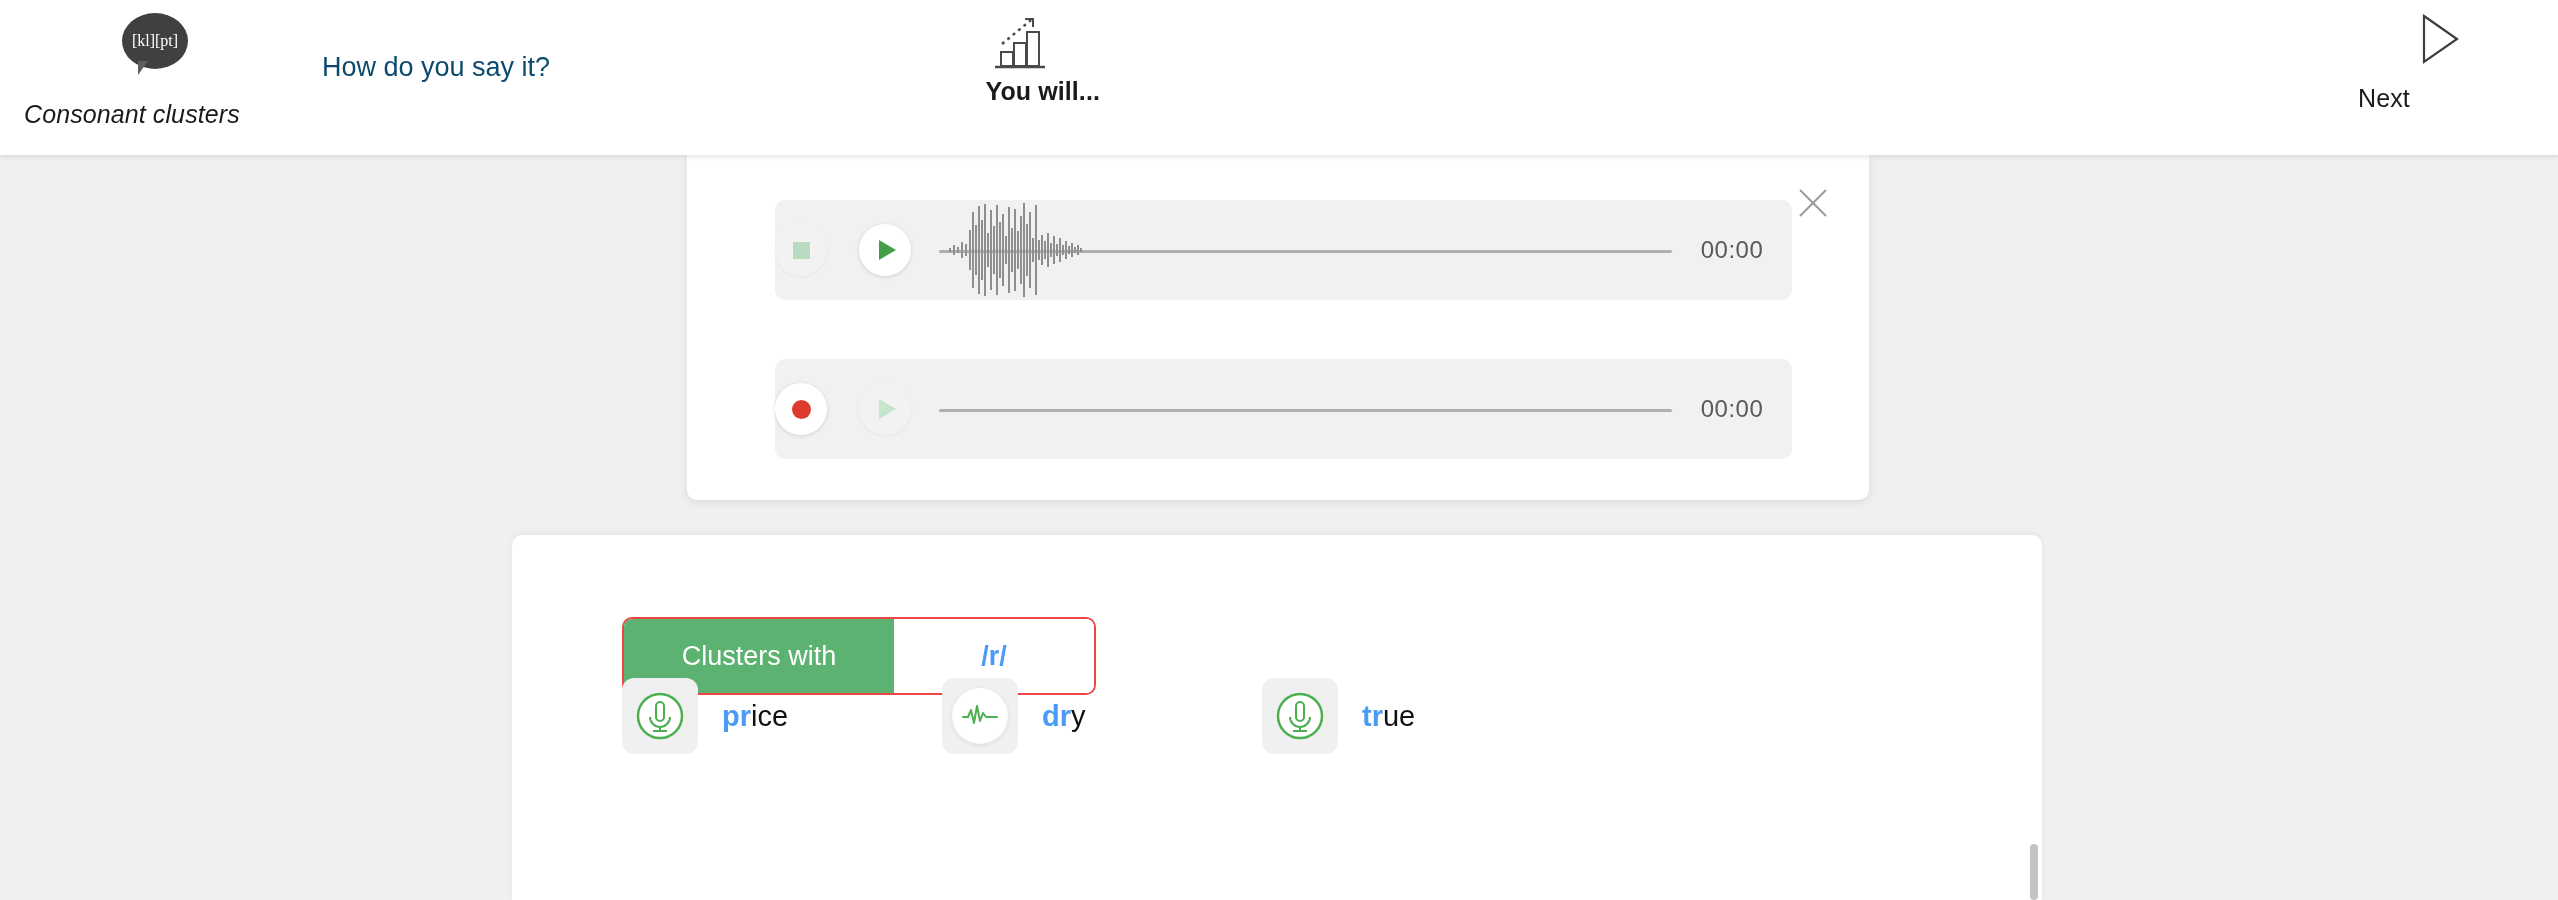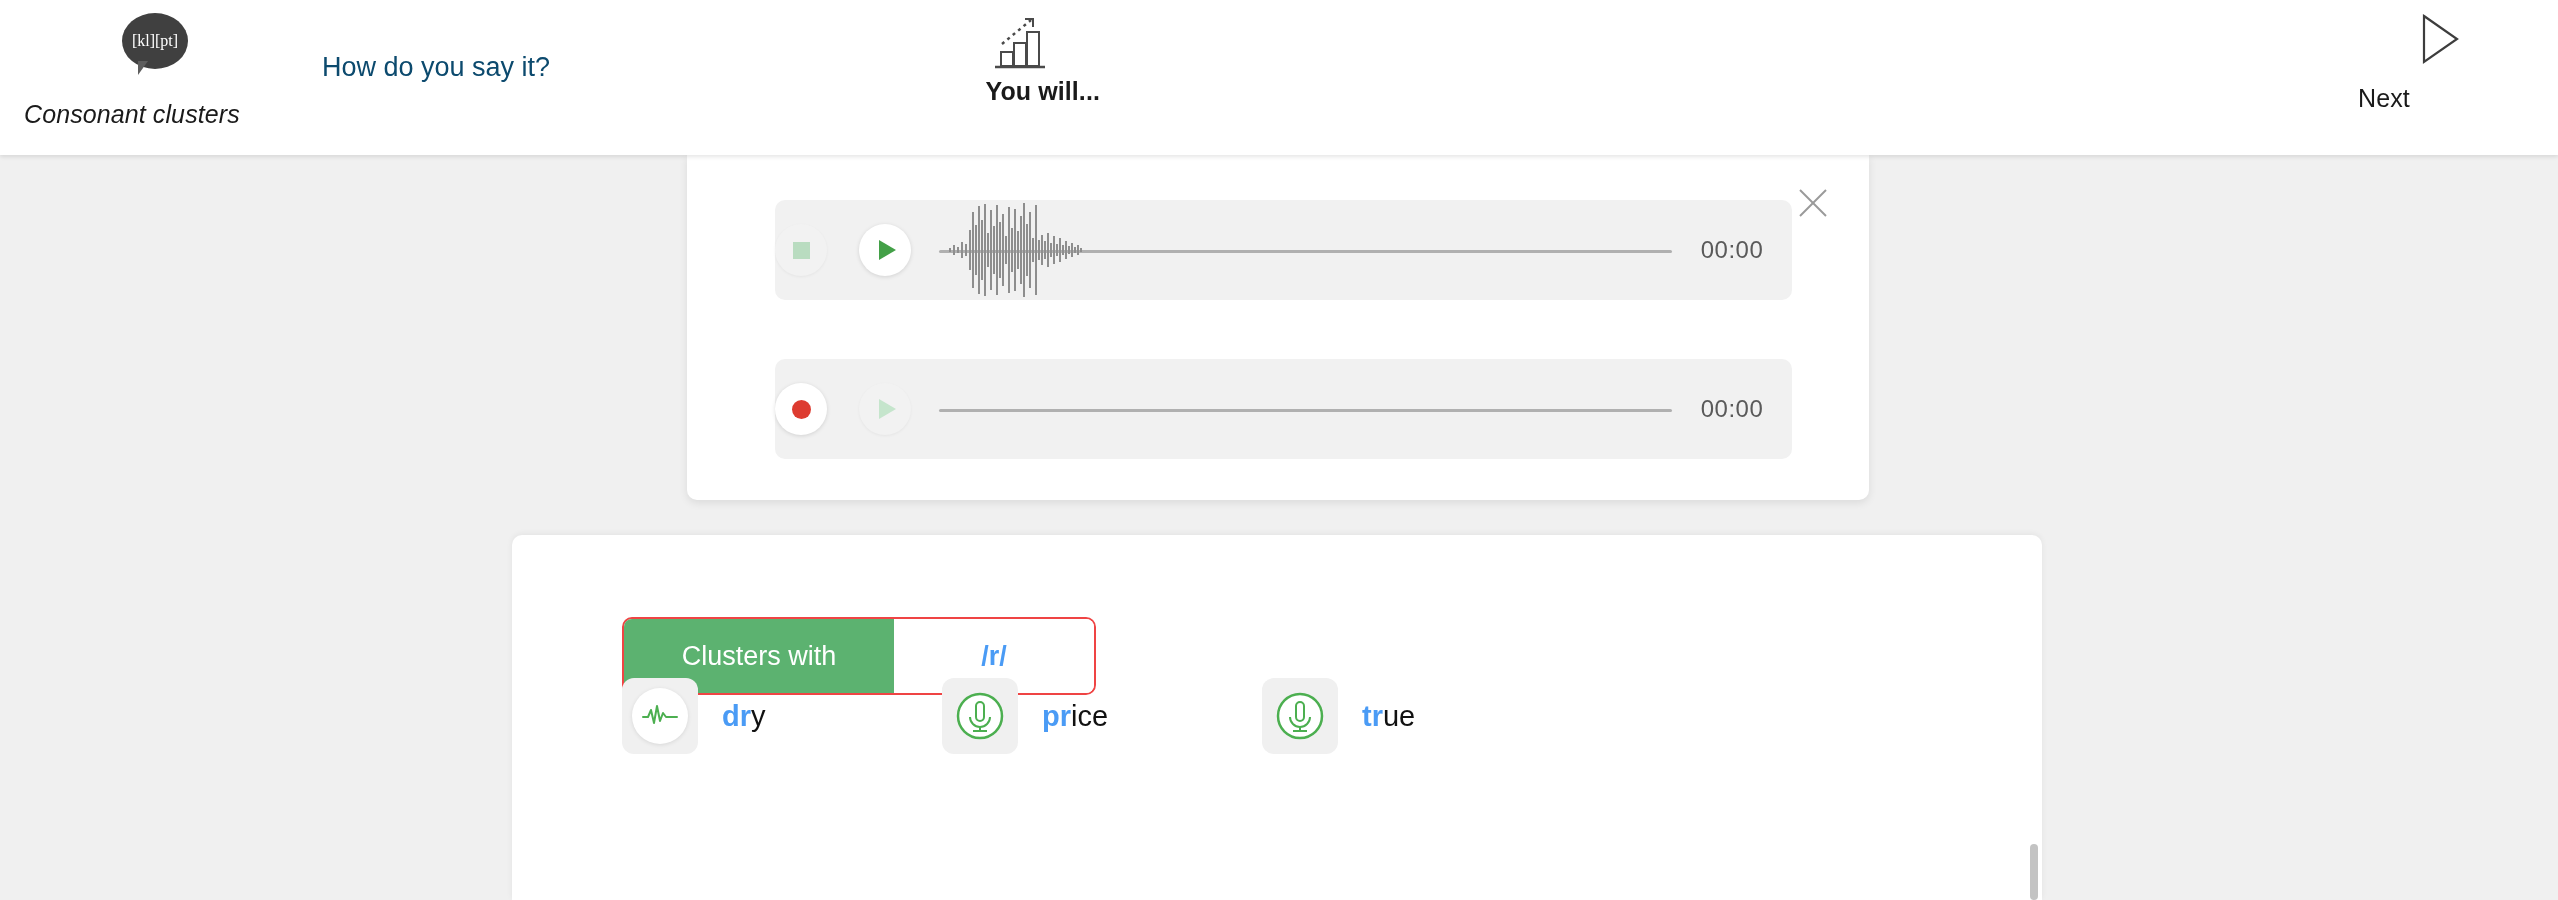--- a/index.html
+++ b/index.html
@@ -299,20 +299,35 @@
     <div class="seg active">Clusters with</div>
     <div class="seg inactive">/r/</div>
   </div>
 
   <div class="word-grid">
 
     <div class="word-row">
 
       <div class="word-item">
         <div class="word-icon-box">
+          <svg width="56" height="56" viewBox="0 0 56 56">
+            <circle cx="28" cy="28" r="22" fill="#ffffff" stroke="#4caf50" stroke-width="2.5"></circle>
+            <rect x="24" y="14" width="8" height="19" rx="4" fill="none" stroke="#4caf50" stroke-width="2"></rect>
+            <path d="M18 29 a10 10 0 0 0 20 0" fill="none" stroke="#4caf50" stroke-width="2"></path>
+            <line x1="28" y1="38" x2="28" y2="43" stroke="#4caf50" stroke-width="2"></line>
+            <line x1="21" y1="43" x2="35" y2="43" stroke="#4caf50" stroke-width="2"></line>
+          </svg>
+        </div>
+        <div class="word-text">
+          <span class="hl">pr</span><span>ice</span>
+        </div>
+      </div>
+
+      <div class="word-item">
+        <div class="word-icon-box">
           <div class="icon-circle-white">
             <svg width="40" height="28" viewBox="0 0 40 28">
               <polyline points="3,15 8,15 11,8 14,21 17,4 20,19 23,11 26,15 37,15" fill="none" stroke="#4caf50" stroke-width="2" stroke-linejoin="round" stroke-linecap="round"></polyline>
             </svg>
           </div>
         </div>
         <div class="word-text">
           <span class="hl">dr</span><span>y</span>
         </div>
       </div>
@@ -321,35 +336,20 @@
         <div class="word-icon-box">
           <svg width="56" height="56" viewBox="0 0 56 56">
             <circle cx="28" cy="28" r="22" fill="#ffffff" stroke="#4caf50" stroke-width="2.5"></circle>
             <rect x="24" y="14" width="8" height="19" rx="4" fill="none" stroke="#4caf50" stroke-width="2"></rect>
             <path d="M18 29 a10 10 0 0 0 20 0" fill="none" stroke="#4caf50" stroke-width="2"></path>
             <line x1="28" y1="38" x2="28" y2="43" stroke="#4caf50" stroke-width="2"></line>
             <line x1="21" y1="43" x2="35" y2="43" stroke="#4caf50" stroke-width="2"></line>
           </svg>
         </div>
         <div class="word-text">
-          <span class="hl">pr</span><span>ice</span>
-        </div>
-      </div>
-
-      <div class="word-item">
-        <div class="word-icon-box">
-          <svg width="56" height="56" viewBox="0 0 56 56">
-            <circle cx="28" cy="28" r="22" fill="#ffffff" stroke="#4caf50" stroke-width="2.5"></circle>
-            <rect x="24" y="14" width="8" height="19" rx="4" fill="none" stroke="#4caf50" stroke-width="2"></rect>
-            <path d="M18 29 a10 10 0 0 0 20 0" fill="none" stroke="#4caf50" stroke-width="2"></path>
-            <line x1="28" y1="38" x2="28" y2="43" stroke="#4caf50" stroke-width="2"></line>
-            <line x1="21" y1="43" x2="35" y2="43" stroke="#4caf50" stroke-width="2"></line>
-          </svg>
-        </div>
-        <div class="word-text">
           <span class="hl">tr</span><span>ue</span>
         </div>
       </div>
 
 
     </div>
 
 
   </div>
 

